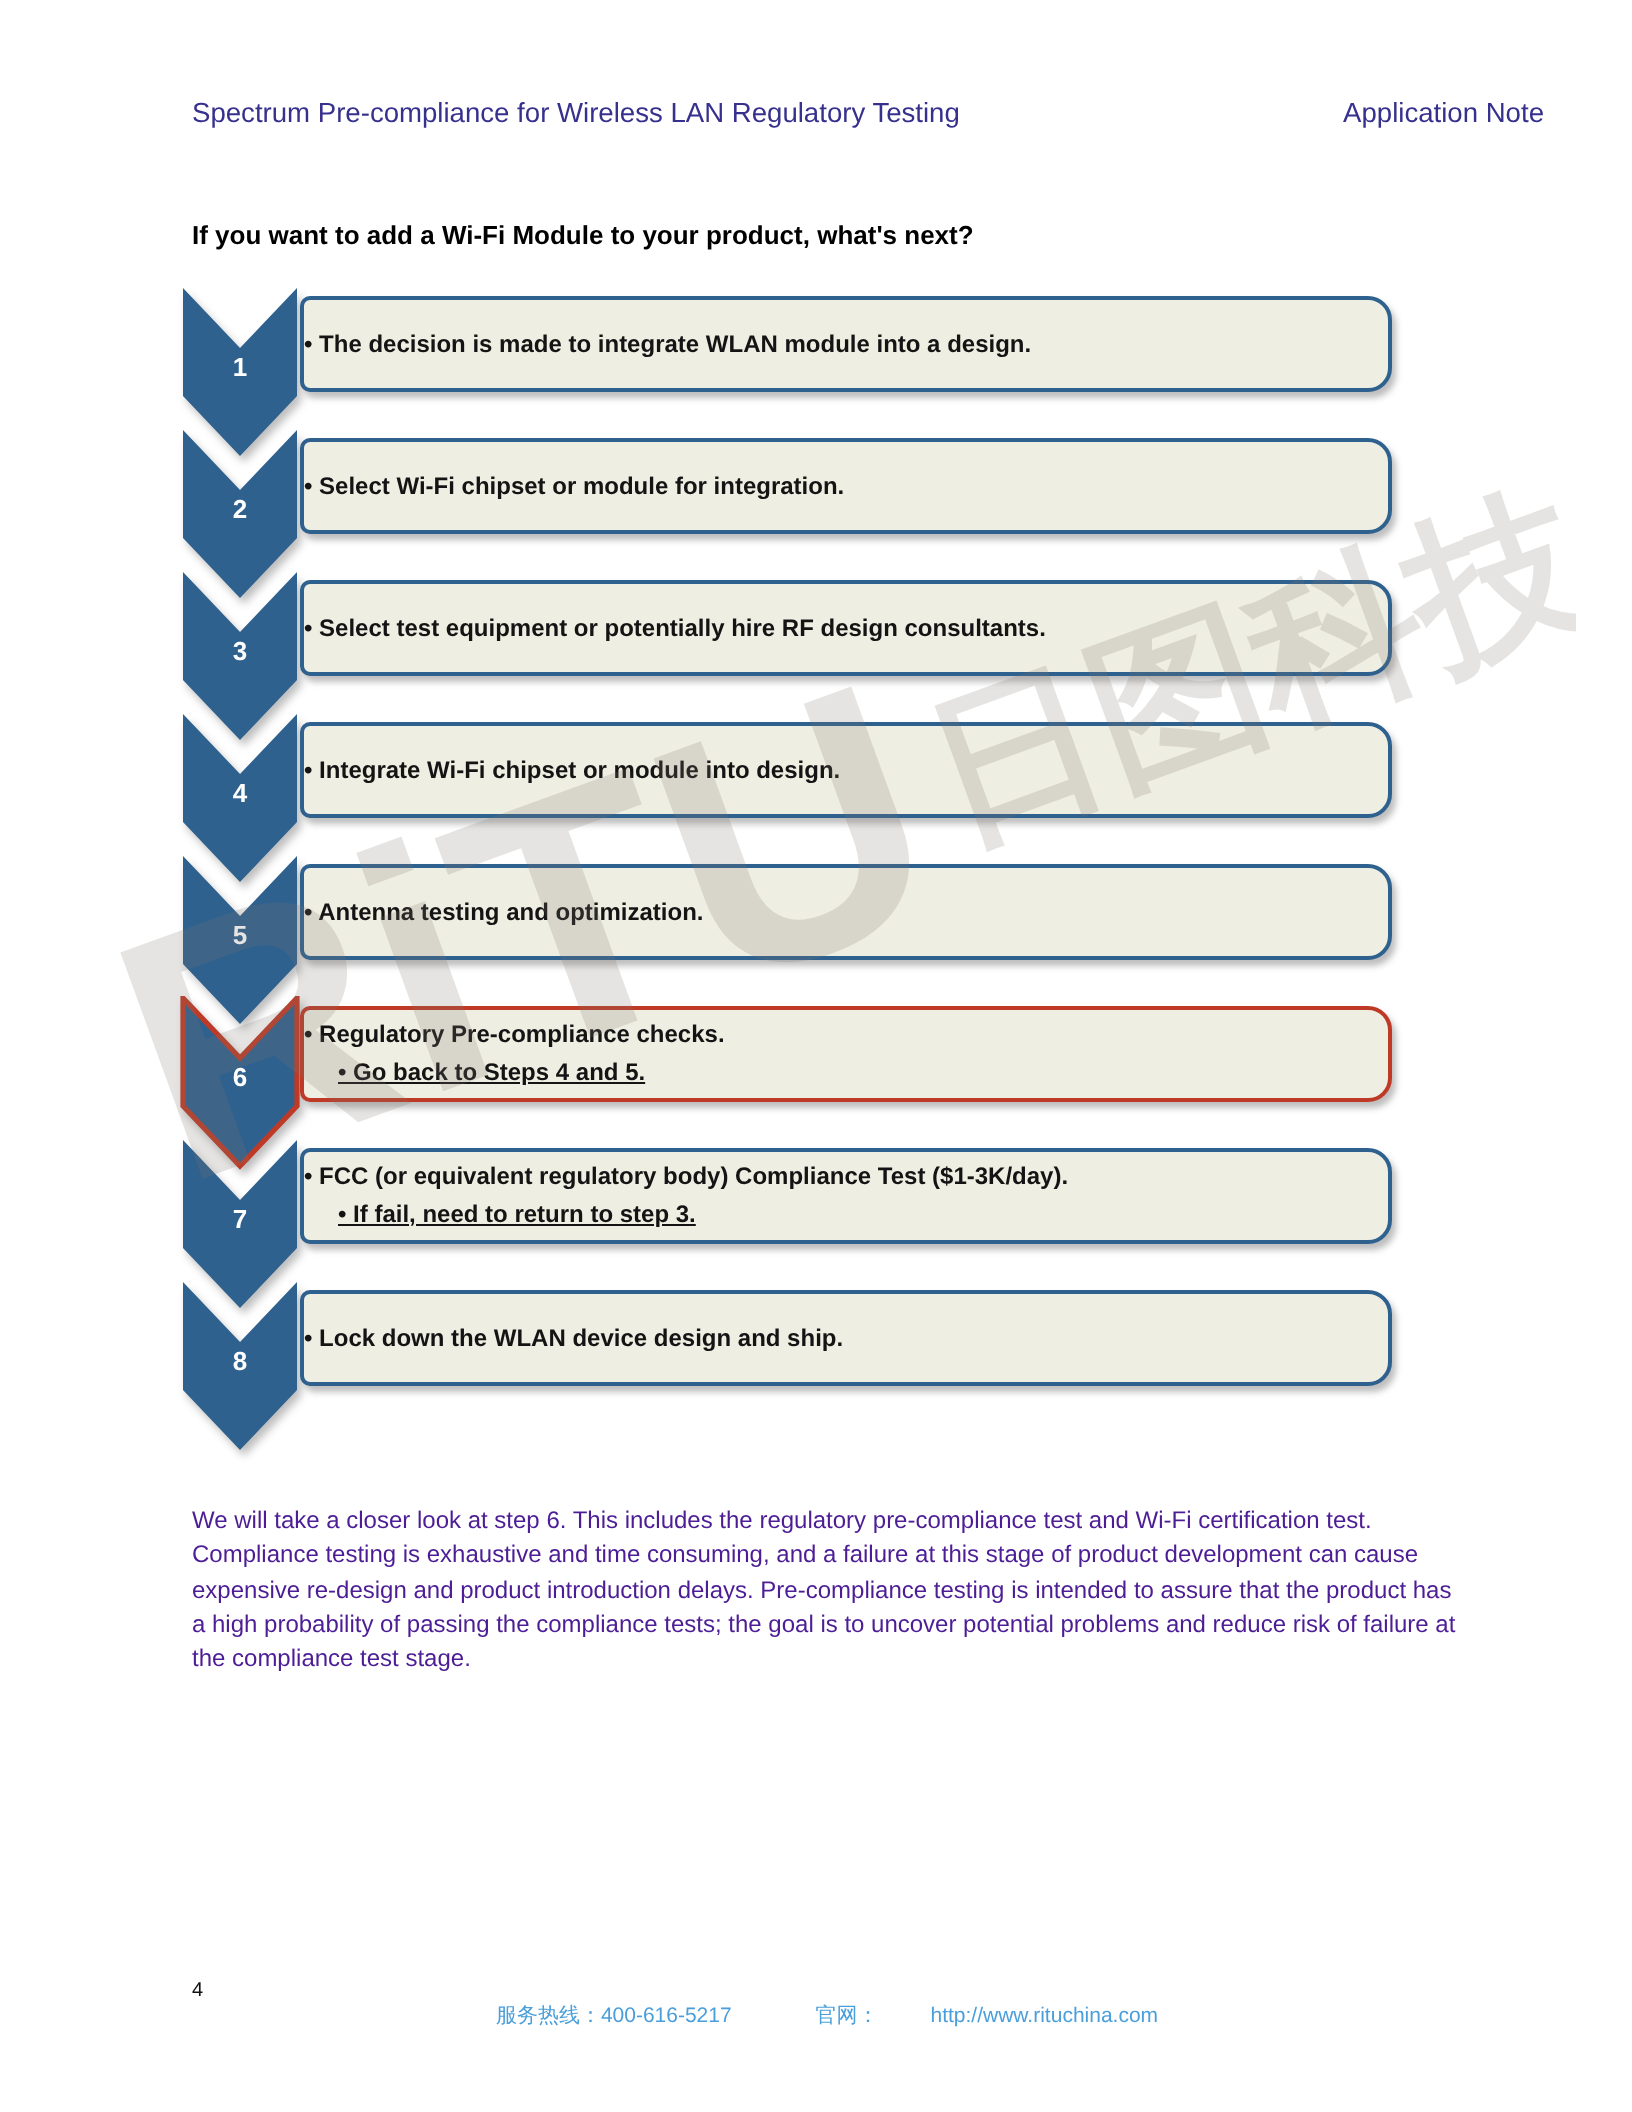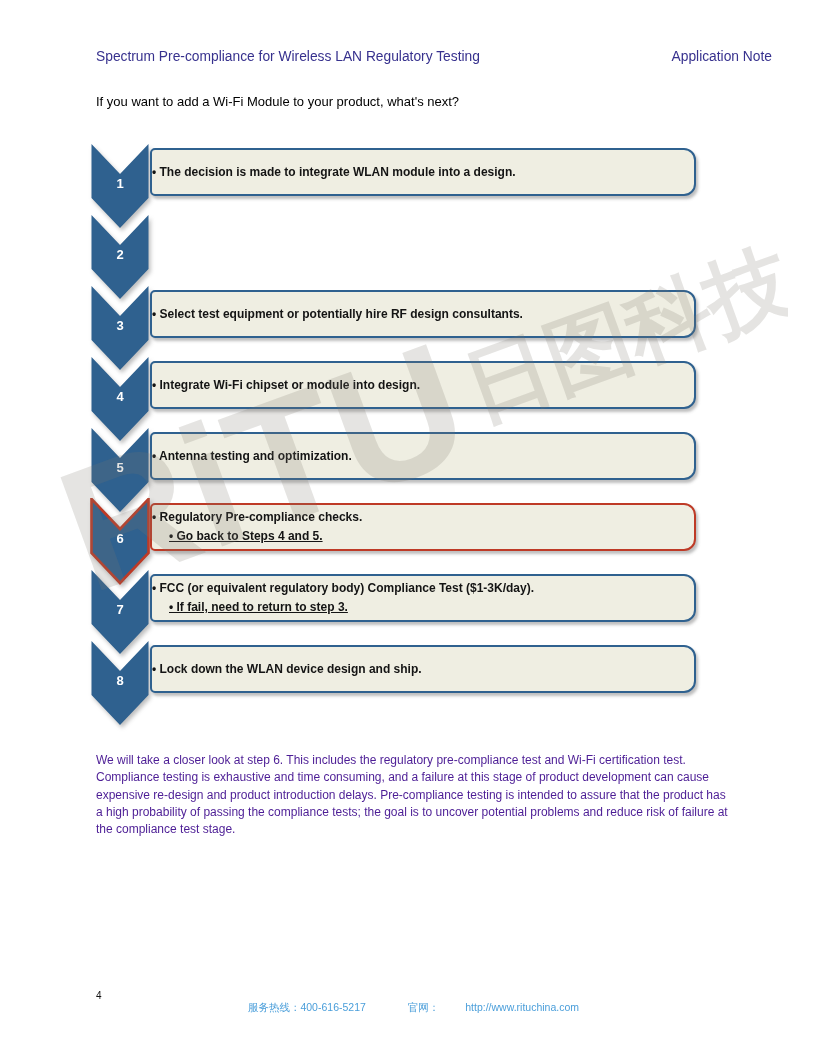--- a/index.html
+++ b/index.html
@@ -8,21 +8,21 @@
     font-family:"Liberation Sans", sans-serif;overflow:hidden;
   }
   
   .header{
     position:absolute;left:96px;top:49px;width:676px;
     display:flex;justify-content:space-between;align-items:baseline;
     color:var(--header,#37318E);font-size:13.8px;
   }
   
   .heading{
-    position:absolute;left:96px;top:94px;font-size:13px;font-weight:normal;color:#000;
+    position:absolute;left:96px;top:110px;font-size:13px;font-weight:bold;color:#000;
   }
   
   .flow{position:absolute;left:90px;top:143px;width:616px;height:600px;z-index:1;}
   .step{position:absolute;left:0;width:616px;height:88px;}
   .chev{position:absolute;left:0;top:0;filter:drop-shadow(2px 3px 2px rgba(90,90,90,0.40));}
   .num{
     position:absolute;left:0;top:33px;width:60px;text-align:center;
     color:#ffffff;font-weight:bold;font-size:13px;
   }
   .sbox{
@@ -79,20 +79,23 @@
         <div class="num">1</div>
         <div class="sbox">
           <div class="line">• The decision is made to integrate WLAN module into a design.</div>
         </div>
       </div>
       <div class="step" style="top: 71px;">
         <svg class="chev" width="60" height="88" viewBox="0 0 60 88">
           <polygon points="1.5,1 30,31 58.5,1 58.5,55 30,85 1.5,55" fill="#2F618F" stroke="none" stroke-linejoin="miter"></polygon>
         </svg>
         <div class="num">2</div>
+        <div class="sbox">
+          <div class="line">• Select Wi-Fi chipset or module for integration.</div>
+        </div>
       </div>
       <div class="step" style="top: 142px;">
         <svg class="chev" width="60" height="88" viewBox="0 0 60 88">
           <polygon points="1.5,1 30,31 58.5,1 58.5,55 30,85 1.5,55" fill="#2F618F" stroke="none" stroke-linejoin="miter"></polygon>
         </svg>
         <div class="num">3</div>
         <div class="sbox">
           <div class="line">• Select test equipment or potentially hire RF design consultants.</div>
         </div>
       </div>

